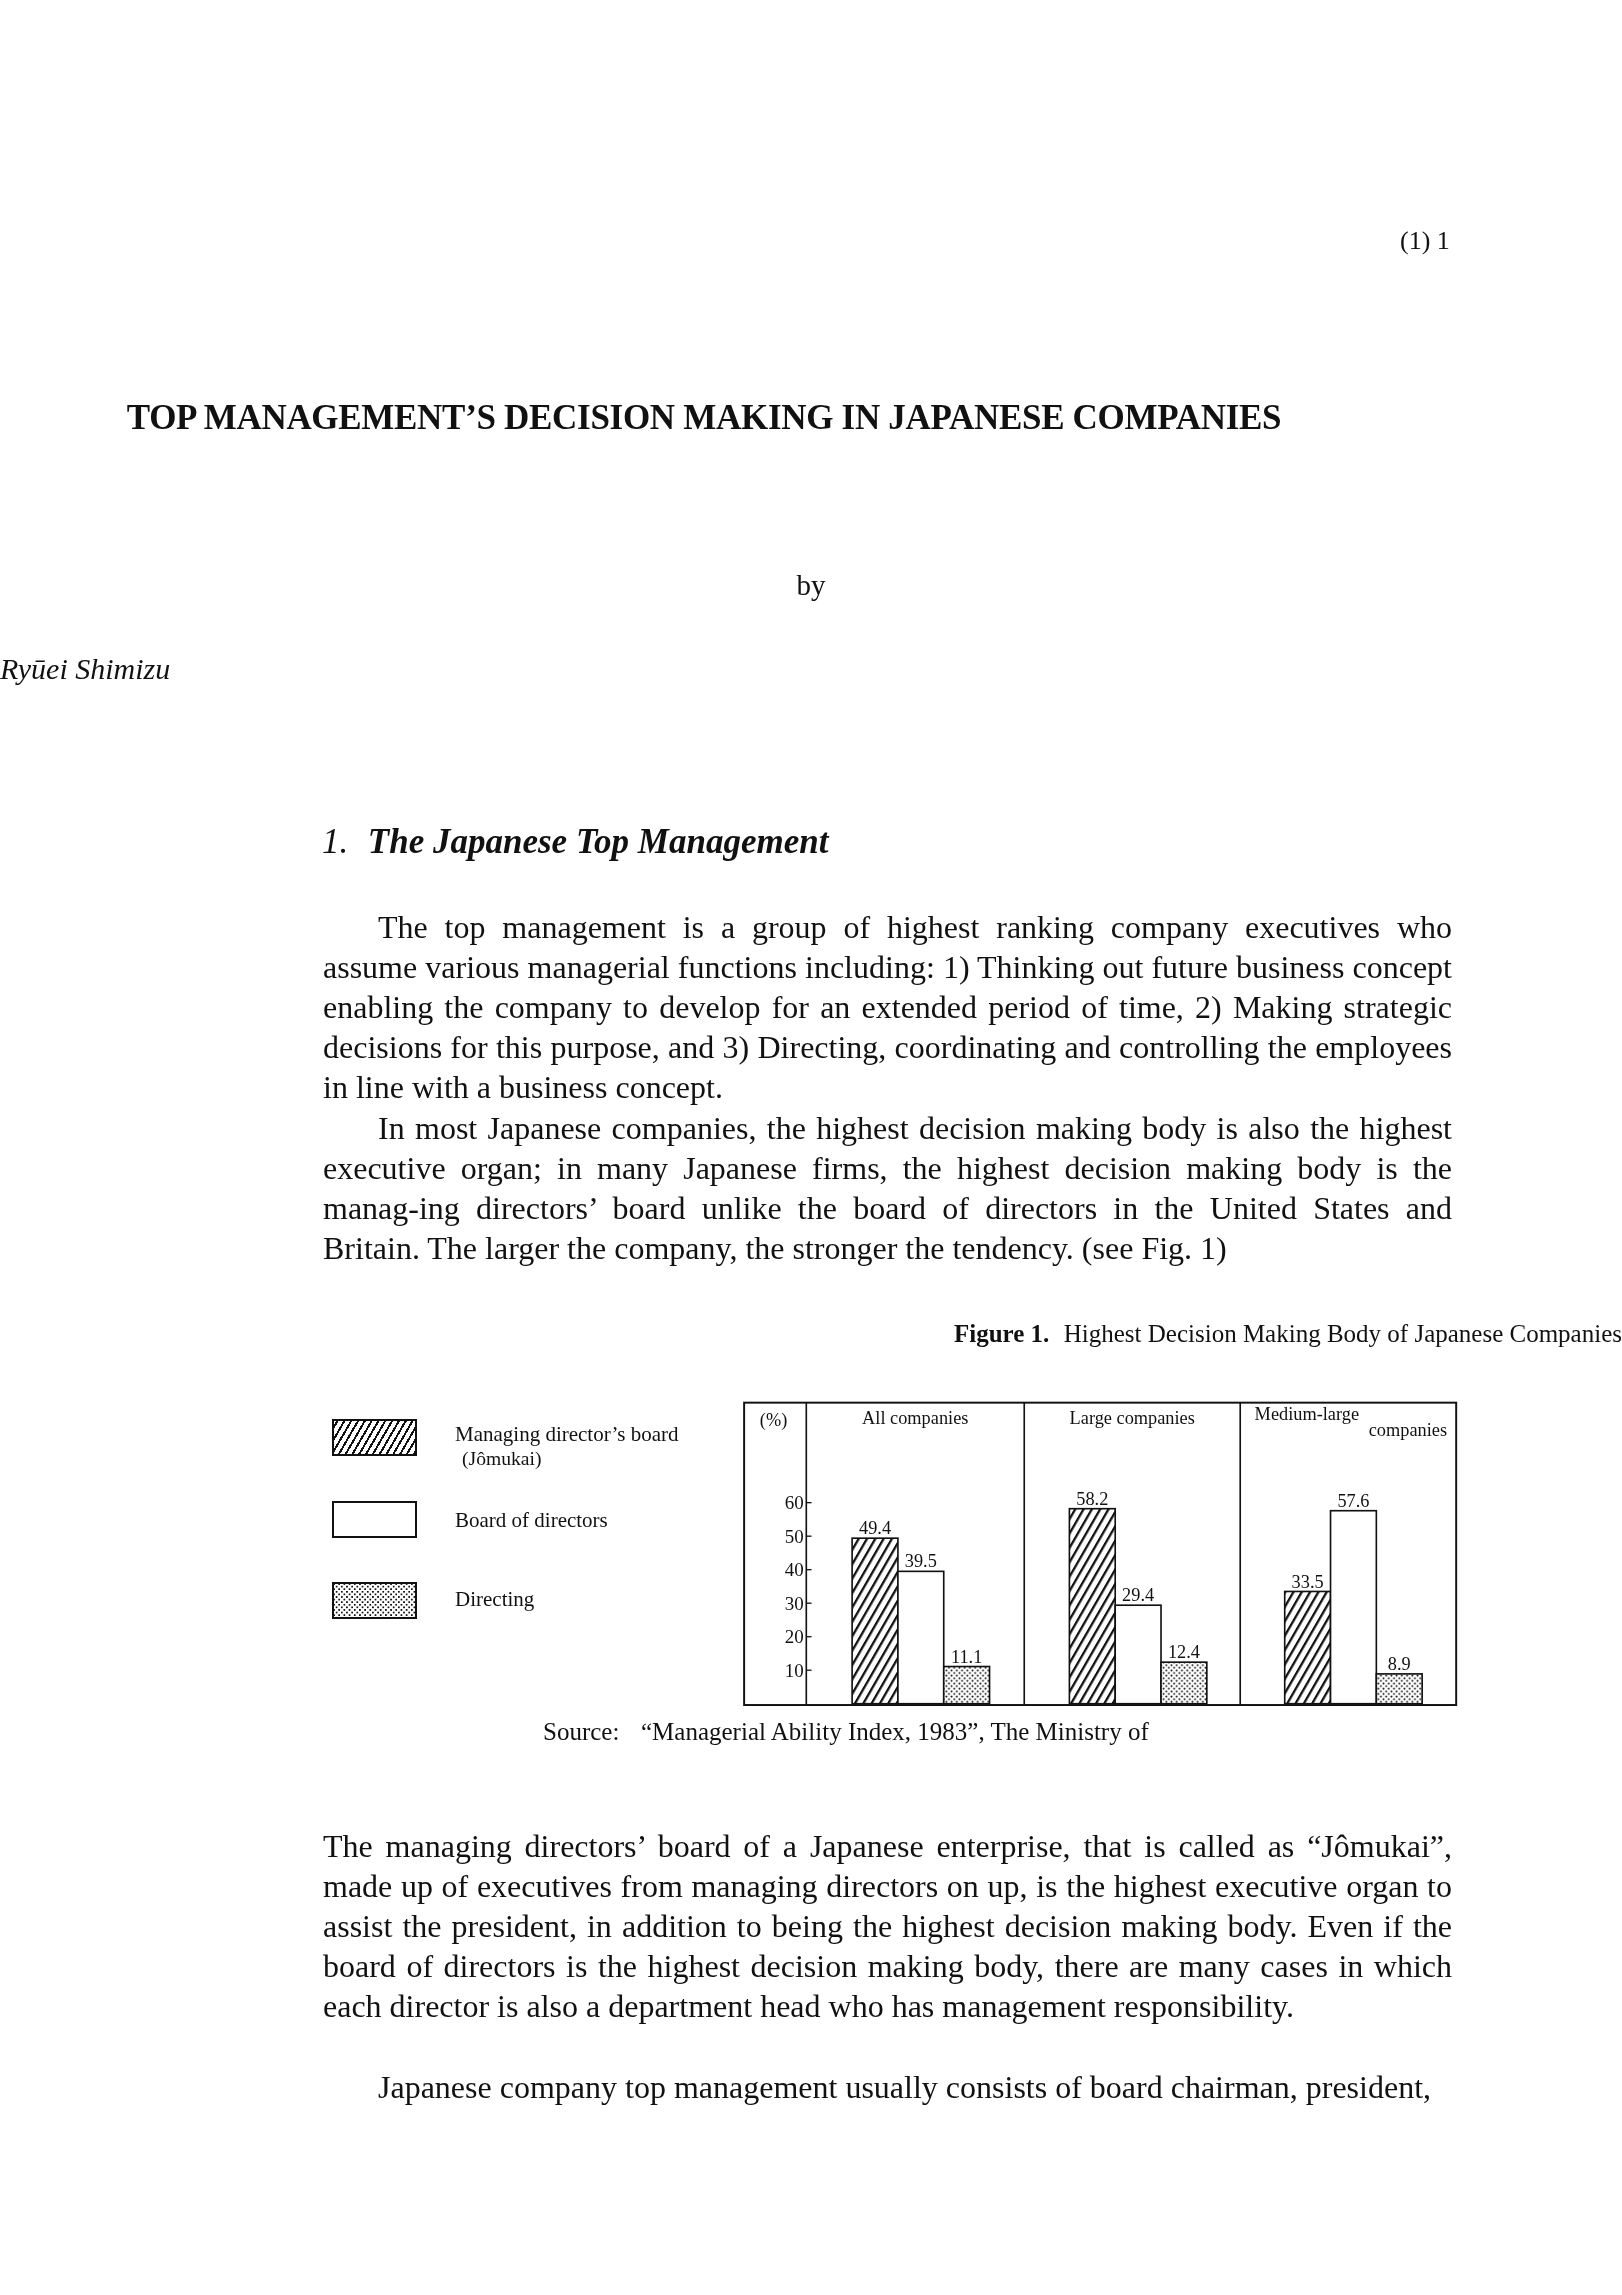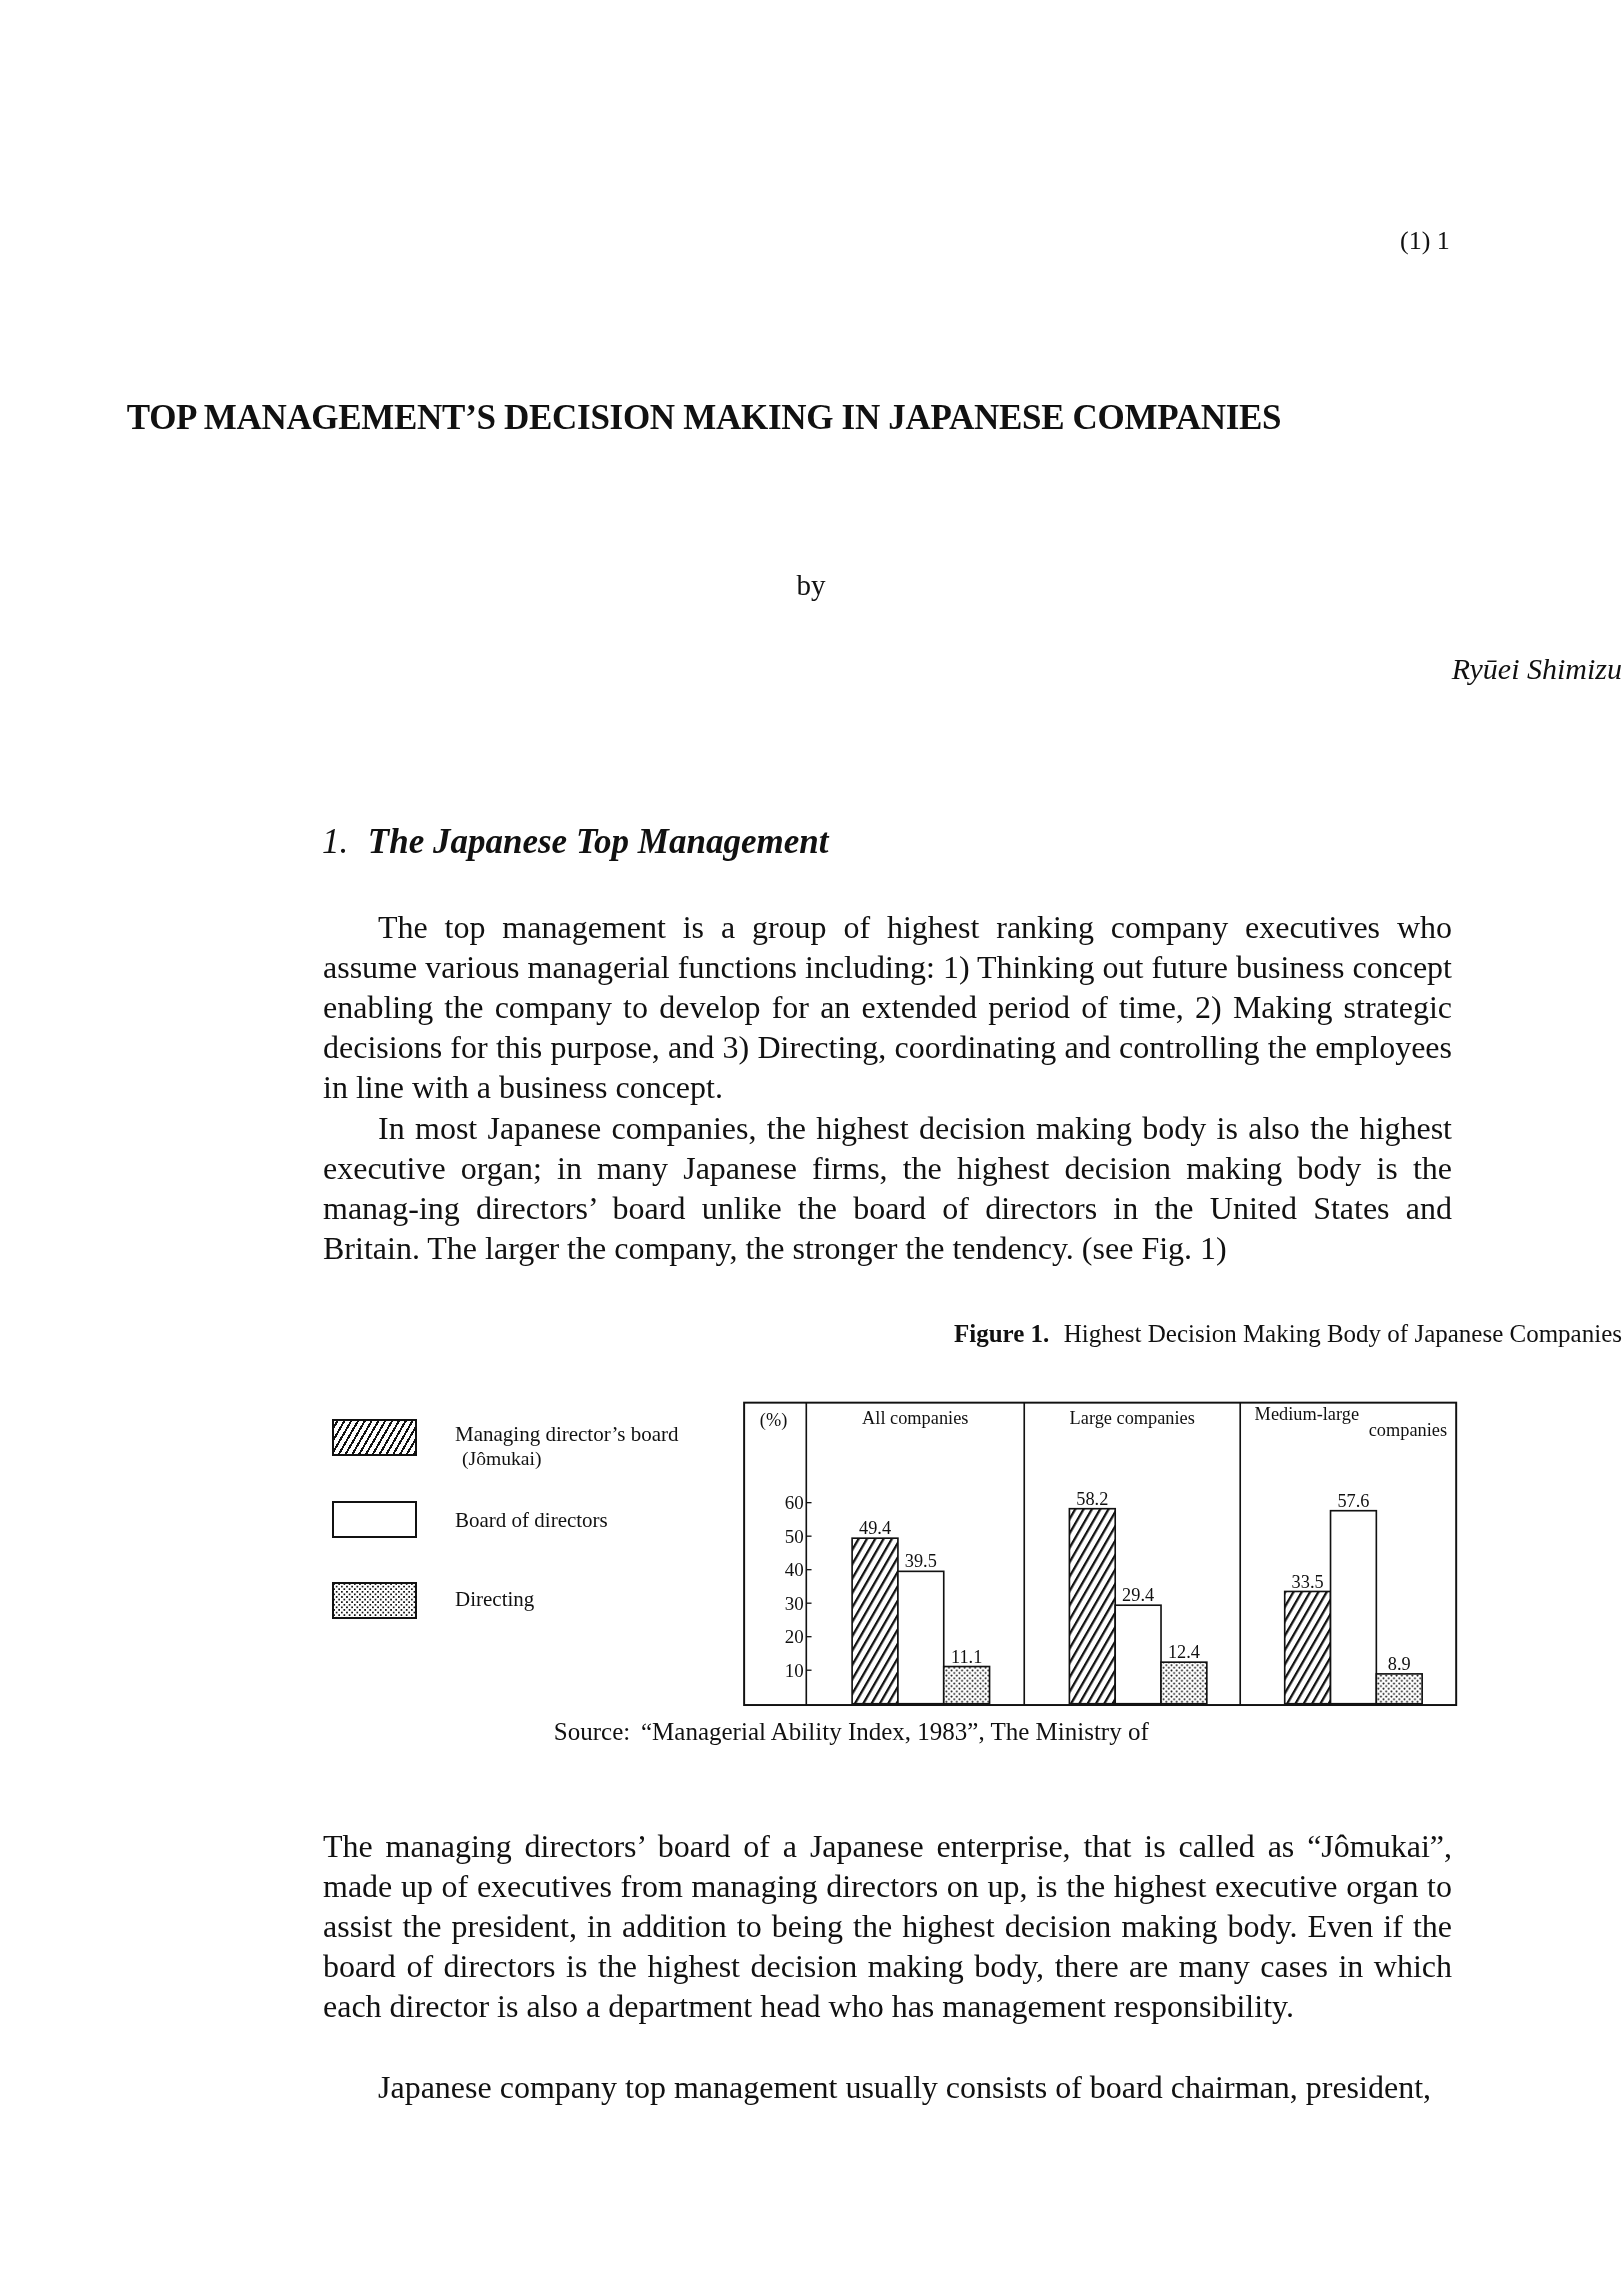--- a/index.html
+++ b/index.html
@@ -1,23 +1,23 @@
 <!DOCTYPE html>
 <html style="font-size:10.5px"><head>
 <meta charset="utf-8">
 <style>
   html, body { margin: 0; padding: 0; background: #ffffff; }
   body { width: 1622px; height: 2295px; position: relative; overflow: hidden;
          font-family: "Liberation Serif", "DejaVu Serif", serif; color: #111; }
-  .abs { position: absolute; text-align: center; }
+  .abs { position: absolute; }
   #page-number { left: 1400px; top: 226px; font-size: 26px; }
   #title { left: 0; width: 1408px; top: 398px; text-align: center; font-size: 35px;
            font-weight: bold; letter-spacing: -0.3px; }
   #byline { left: 0; width: 1622px; top: 569px; text-align: center; font-size: 29px; }
-  #author { left: 0; width: 1622px; top: 652px; text-align: right; font-size: 30px; font-style: italic; }
+  #author { left: 0; width: 1622px; top: 652px; text-align: left; font-size: 30px; font-style: italic; }
   #section-heading { left: 322px; top: 822px; font-size: 35px; font-style: italic; font-weight: bold; }
   #section-heading .num { font-weight: normal; margin-right: 19.6px; }
   .para { position: absolute; left: 323px; width: 1129px; font-size: 32px; line-height: 40px;
           text-align: justify; text-align-last: left; }
   .para.indent { text-indent: 55px; }
   #para-1 { top: 907px; }
   #para-2 { top: 1108px; }
   #para-3 { top: 1826px; }
   #para-4 { top: 2067px; text-indent: 55px; }
   #figure-caption { left: 0; width: 1622px; top: 1320px; text-align: right; font-size: 25px; }

